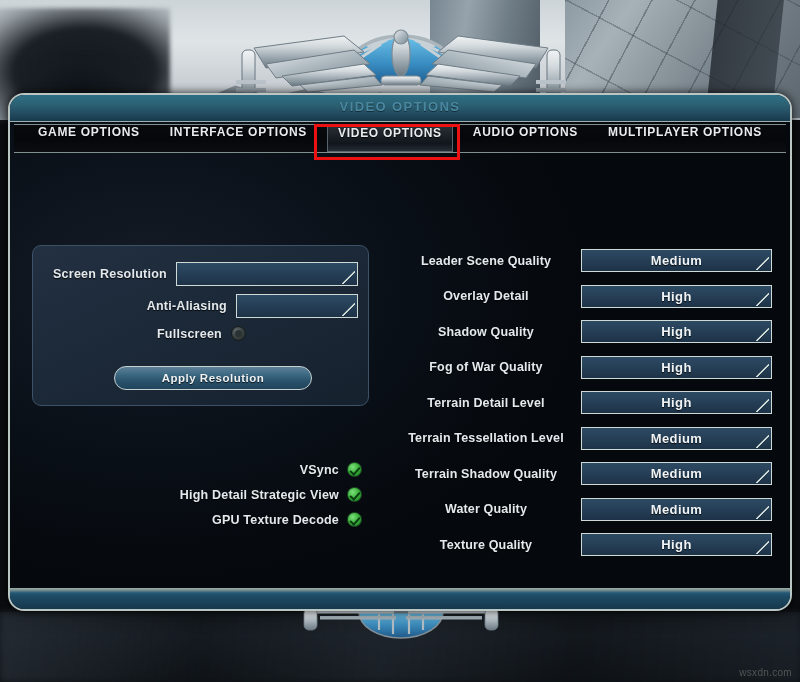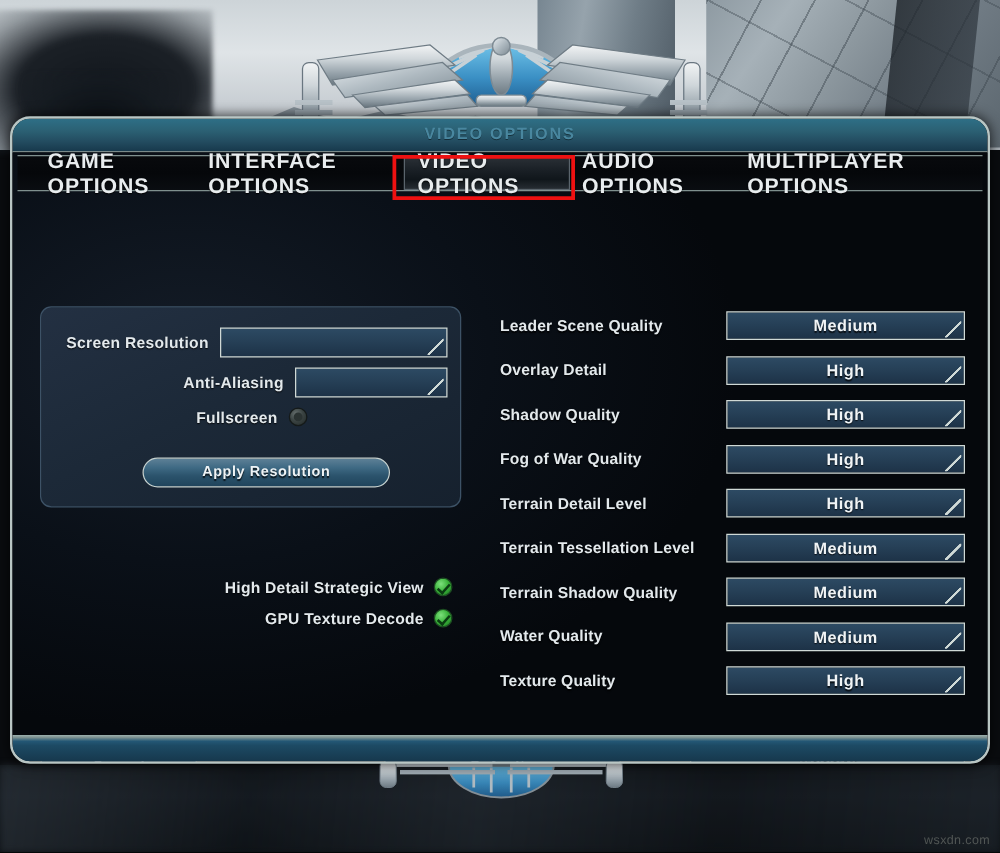--- a/index.html
+++ b/index.html
@@ -181,24 +181,24 @@
     border-bottom: 1px solid #7f908e;
     box-sizing: border-box;
     display: flex;
     align-items: stretch;
     justify-content: space-between;
     padding: 0 14px;
     z-index: 3;
   }
   .tab {
     display: flex;
-    align-items: center;
+    align-items: flex-start;
     justify-content: center;
     padding: 0 10px;
-    font-size: 17px;
+    font-size: 12px;
     font-weight: bold;
     letter-spacing: 0.7px;
     color: #e8ecee;
     cursor: pointer;
     position: relative;
     background: transparent;
     text-shadow: 0 1px 1px rgba(0,0,0,0.9);
   }
   .tab.active {
     background: linear-gradient(180deg, #2a3036 0%, #1a2026 40%, #10161b 70%, #262c32 100%);
@@ -356,21 +356,21 @@
     z-index: 10;
   }
   .setting-row {
     height: 35.5px;
     display: flex;
     align-items: center;
     gap: 9px;
   }
   .setting-label {
     flex: 1;
-    text-align: left;
+    text-align: center;
     font-size: 12.5px;
     font-weight: bold;
     color: #e3e9ec;
     letter-spacing: 0.15px;
     text-shadow: 0 1px 1px rgba(0,0,0,0.85);
     white-space: nowrap;
   }
   .setting-row .dropdown {
     width: 191px;
     height: 23px;
@@ -531,20 +531,24 @@
         <span class="check off"></span>
       </div>
 
       <div class="apply-btn">
         <span>Apply Resolution</span>
       </div>
     </div>
 
     <div class="toggles" style="left:52px; top:335px;">
       <div class="toggle-row">
+        <span class="toggle-label">VSync</span>
+        <span class="check on"></span>
+      </div>
+      <div class="toggle-row">
         <span class="toggle-label">High Detail Strategic View</span>
         <span class="check on"></span>
       </div>
       <div class="toggle-row">
         <span class="toggle-label">GPU Texture Decode</span>
         <span class="check on"></span>
       </div>
     </div>
 
     <div class="settings" style="left:390px; top:121px;">

